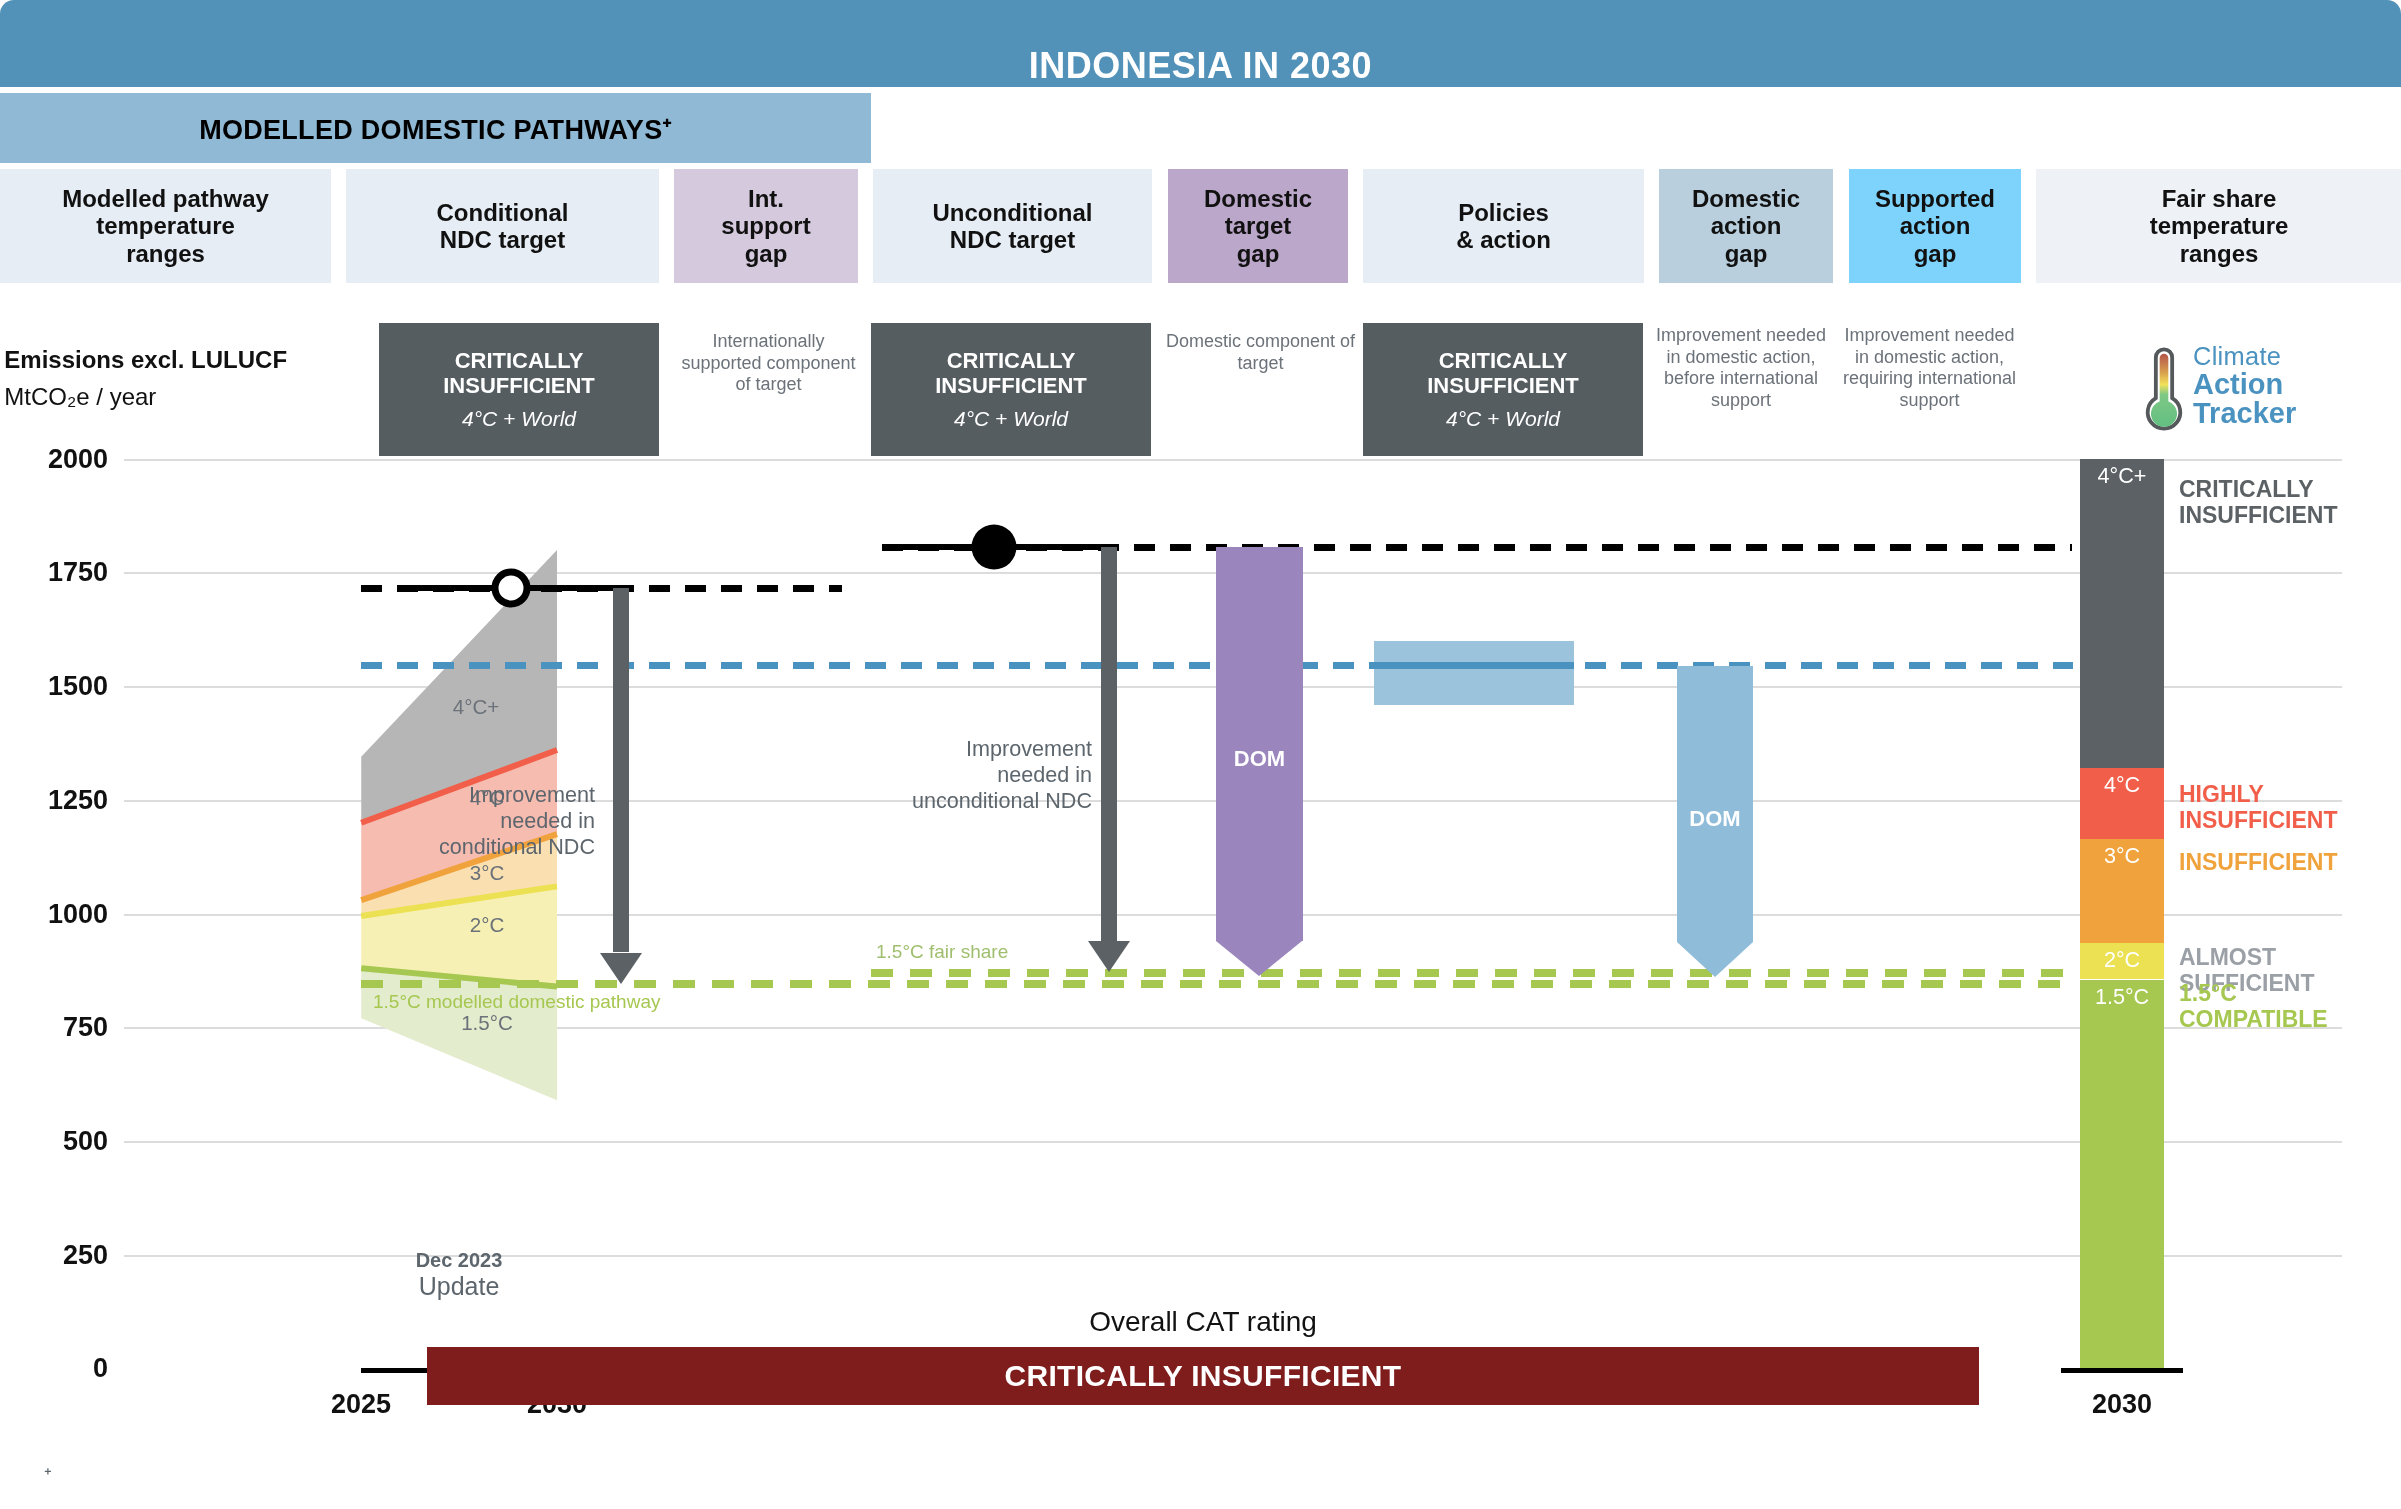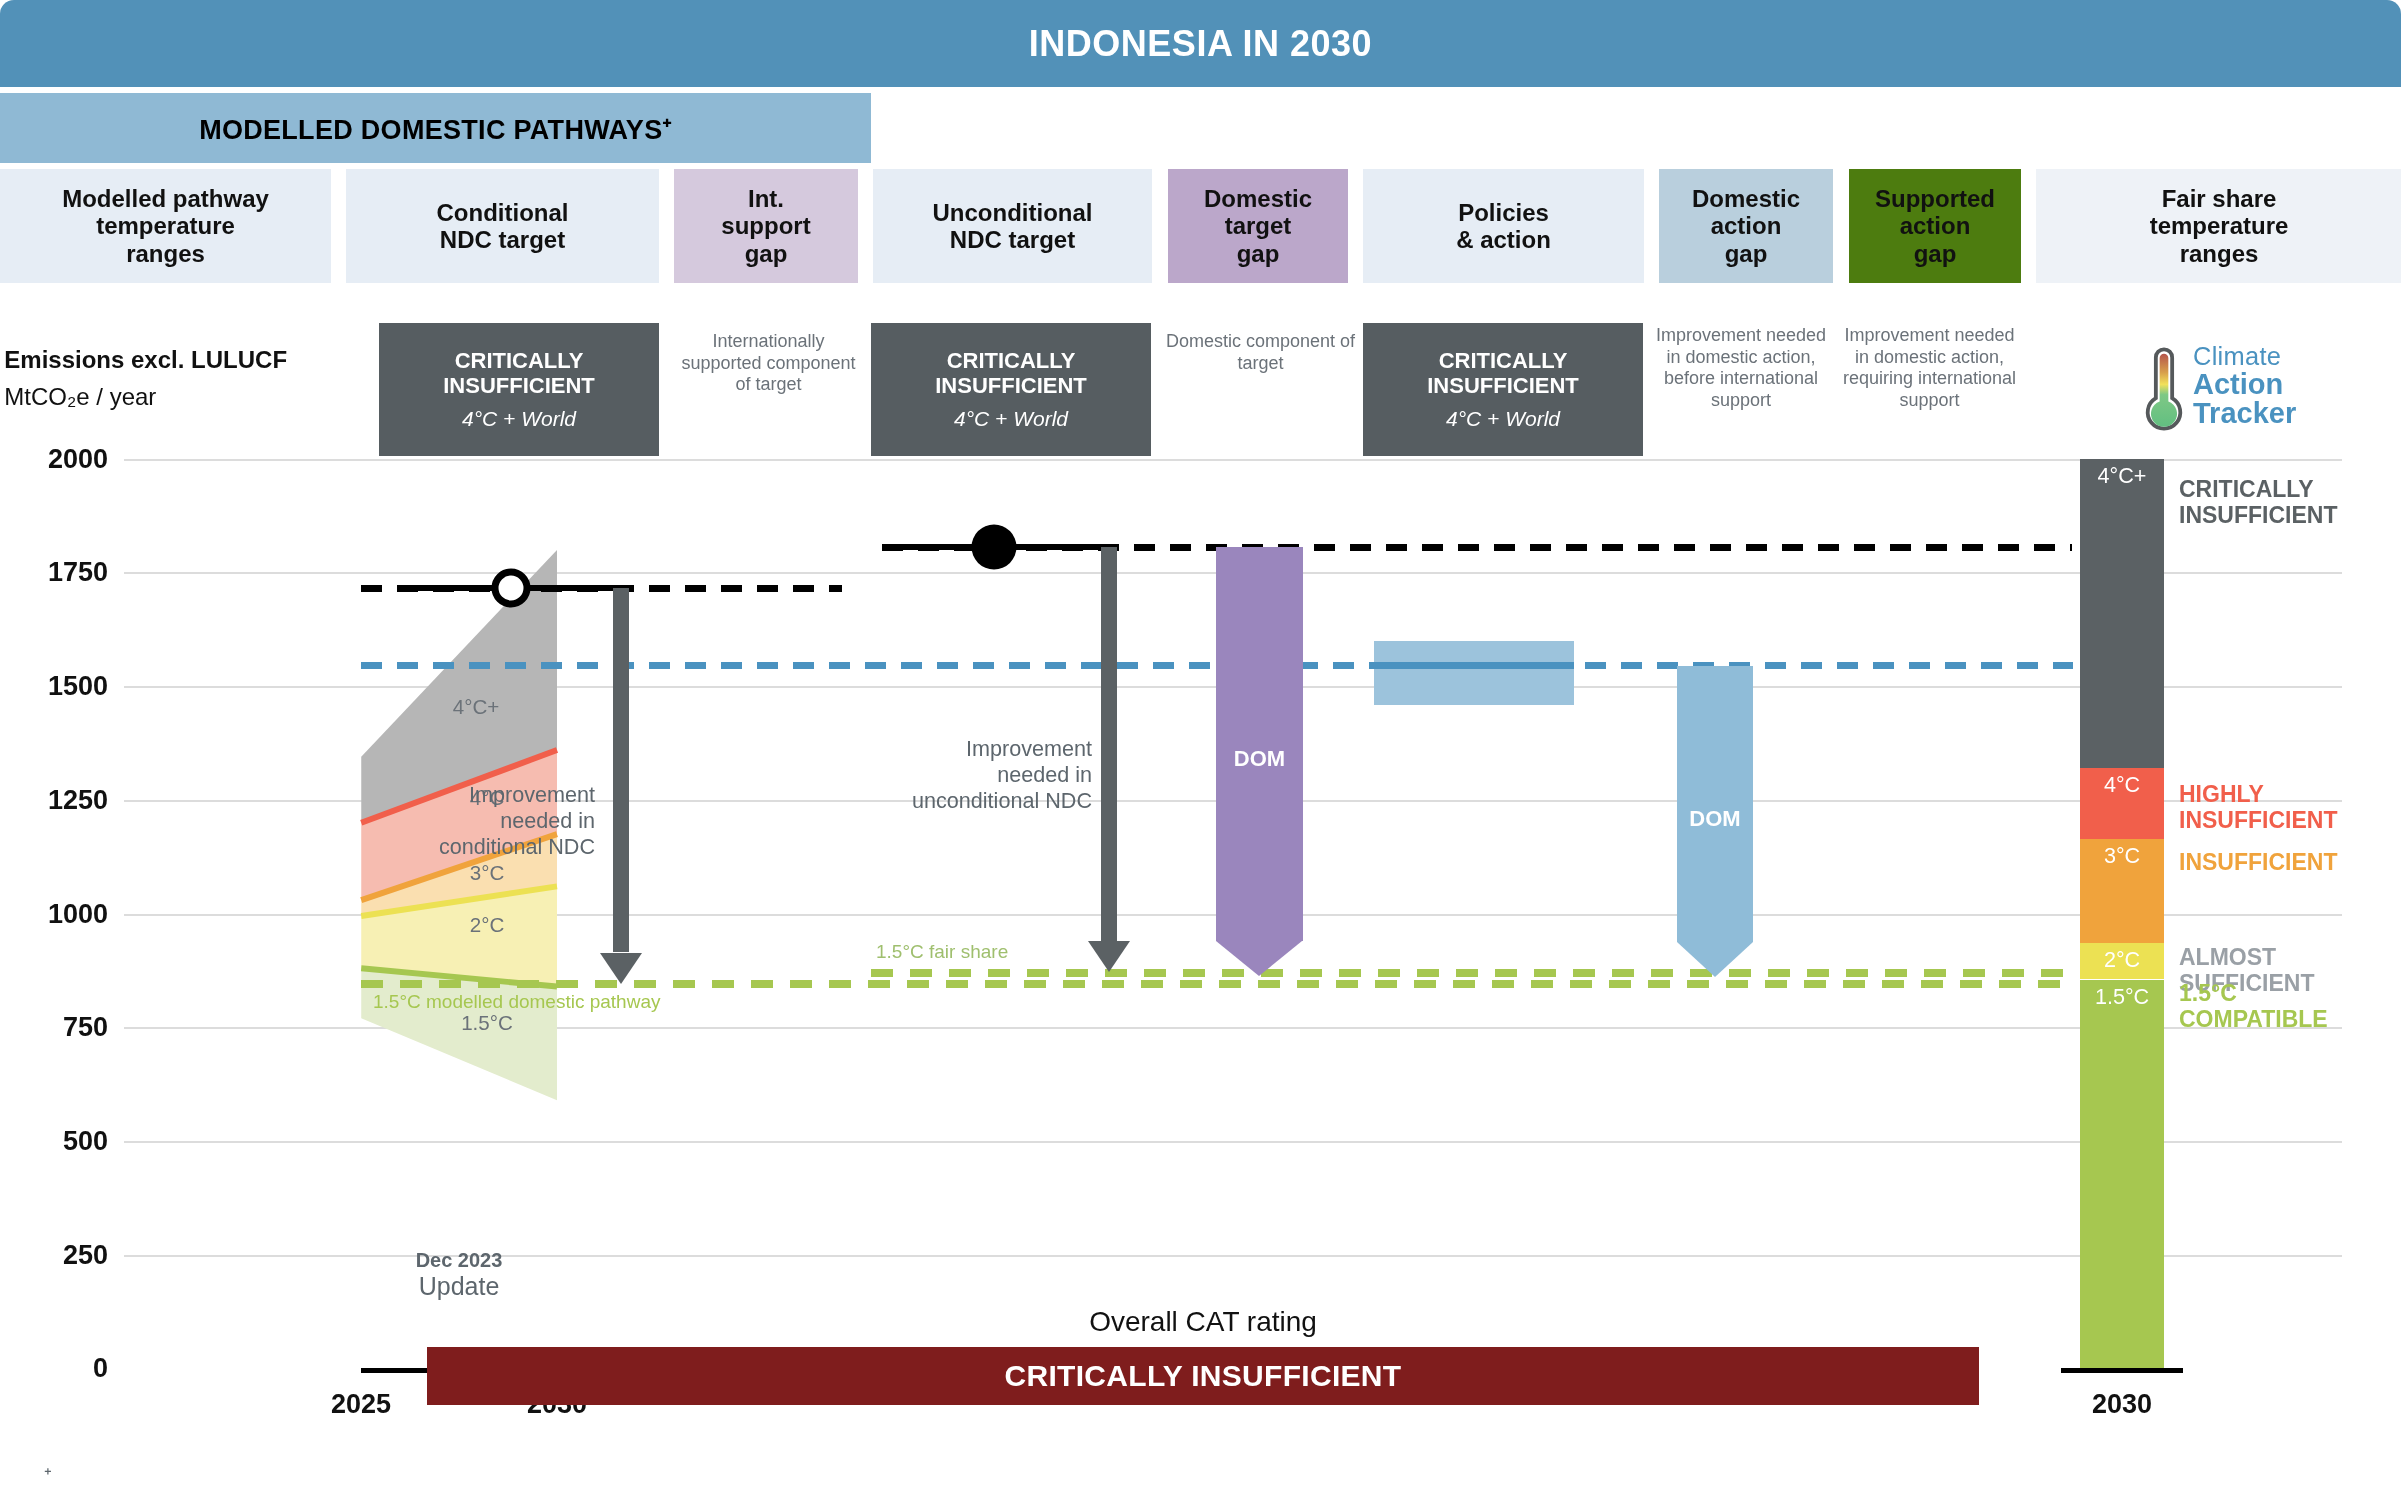--- a/index.html
+++ b/index.html
@@ -2,41 +2,41 @@
 <html style="font-size:8.7px"><head>
 <meta charset="utf-8">
 <style>
   *{box-sizing:border-box;margin:0;padding:0;}
   body{width:2401px;height:1510px;background:#ffffff;
        font-family:"Liberation Sans", sans-serif;position:relative;overflow:hidden;}
 
   
   #banner{position:absolute;left:0;top:0;width:2401px;height:87px;
           background:#5291b8;border-radius:14px 14px 0 0;
-          display:flex;align-items:center;justify-content:center;}
+          display:flex;align-items:flex-end;justify-content:center;}
   #banner-title{color:#fff;font-size:36px;font-weight:bold;letter-spacing:0.5px;}
 
   
   #group-row{position:absolute;left:0;top:93px;width:2401px;height:70px;}
   .group-cell{position:absolute;top:0;height:70px;display:flex;
               align-items:center;justify-content:center;}
   .group-cell span{color:#000000;font-size:27px;font-weight:bold;letter-spacing:0.3px;}
   #group-modelled{left:0;width:871px;background:#8fb9d4;}
   #group-fairshare{left:878px;width:1524px;background:#b2cfe0;}
 
   
   #col-row{position:absolute;left:0;top:169px;width:2401px;height:114px;}
   .col-head{position:absolute;top:0;height:114px;display:flex;flex-direction:column;
             align-items:center;justify-content:center;text-align:center;
             font-size:24px;font-weight:bold;color:#111;line-height:1.14;}
   .col-head.lightblue{background:#e6edf5;}
   .col-head.purple{background:#d5c9dd;}
   .col-head.purple-dark{background:#bba7ca;}
   .col-head.steel{background:#b9cfdd;}
-  .col-head.paleblue{background:#4d7c0f;}
+  .col-head.paleblue{background:#7dd3fc;}
   .col-head.faint{background:#eef2f7;}
 
   
   .rating-badge{position:absolute;background:#565d61;display:flex;flex-direction:column;
                 align-items:center;justify-content:center;text-align:center;color:#fff;}
   .rating-badge .rb-main{font-size:22px;font-weight:bold;line-height:1.14;}
   .rating-badge .rb-sub{font-size:21px;font-style:italic;margin-top:9.7px;}
   .desc-note{position:absolute;text-align:center;color:#6b7279;
              font-size:18px;line-height:1.2;}
 

